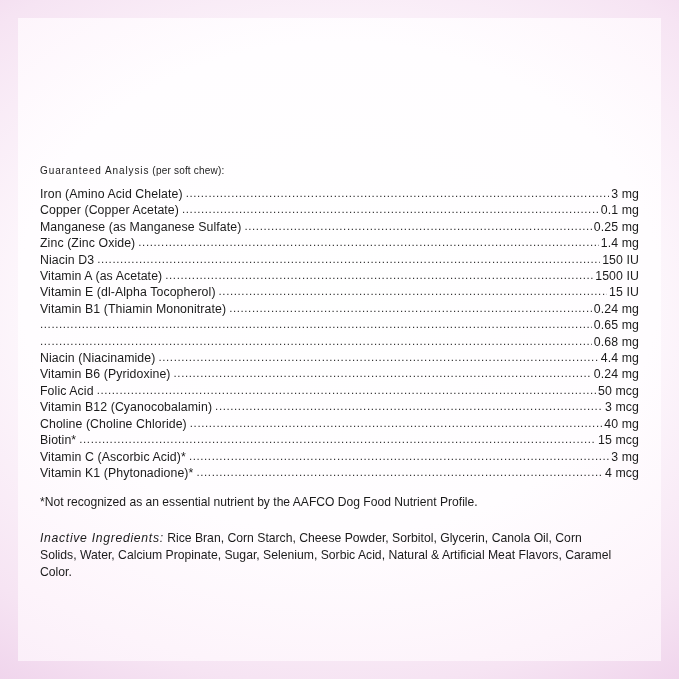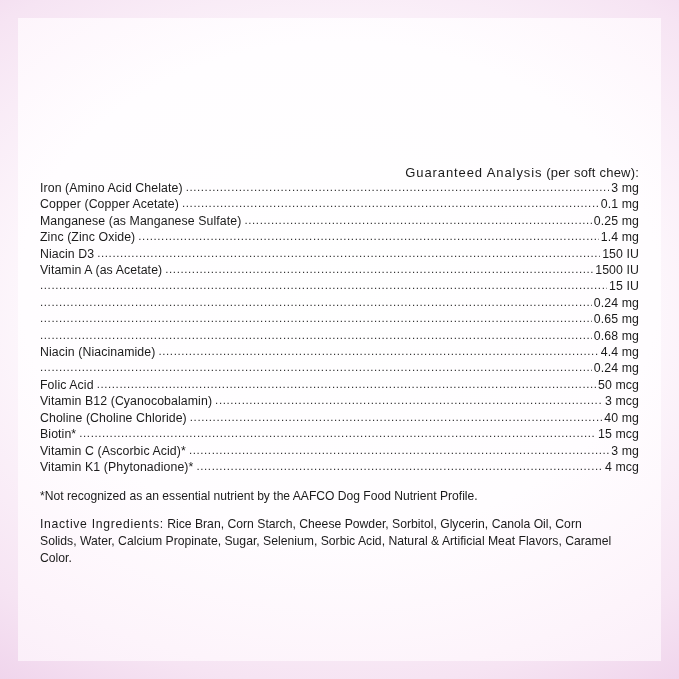--- a/index.html
+++ b/index.html
@@ -30,25 +30,25 @@
     background:
       radial-gradient(ellipse 110% 85% at 50% 42%, #ffffff 0%, #fffdff 45%, #fdf4fb 70%, #f8e8f6 100%);
   }
   .content {
     position: absolute;
     left: 40px;
     top: 165px;
     right: 40px;
   }
   .ga-heading {
-    font-size: 13px;
+    font-size: 10px;
     color: #1b1b1b;
     letter-spacing: 0.2px;
+    margin-bottom: 10px;
     white-space: nowrap;
-    text-align: right;
   }
   .ga-heading .ga-title {
     letter-spacing: 0.9px;
   }
   .rows {
     margin-bottom: 13px;
   }
   .row {
     display: flex;
     align-items: center;
@@ -74,30 +74,31 @@
   }
   .row .val {
     flex: 0 0 auto;
     padding-left: 2px;
     letter-spacing: 0.1px;
   }
   .footnote {
     font-size: 12.1px;
     color: #1b1b1b;
     line-height: 16px;
-    margin-bottom: 12px;
+    margin-bottom: 20px;
   }
   .inactive {
     font-size: 12.2px;
     color: #1b1b1b;
     line-height: 17px;
     max-width: 575px;
   }
   .inactive .hdr {
     letter-spacing: 0.7px;
+    font-style: italic;
   }
 </style>
 </head>
 <body>
 
 <div class="label-card">
   <div class="inner-sheet"></div>
 
   <div class="content">
 
@@ -137,25 +138,27 @@
         <span class="val">150 IU</span>
       </div>
 
       <div class="row">
         <span class="nm">Vitamin A (as Acetate)</span>
         <span class="dots">....................................................................................................................................................................................................</span>
         <span class="val">1500 IU</span>
       </div>
 
       <div class="row">
+        <span class="nm">Vitamin E (dl-Alpha Tocopherol)</span>
         <span class="dots">....................................................................................................................................................................................................</span>
         <span class="val">15 IU</span>
       </div>
 
       <div class="row">
+        <span class="nm">Vitamin B1 (Thiamin Mononitrate)</span>
         <span class="dots">....................................................................................................................................................................................................</span>
         <span class="val">0.24 mg</span>
       </div>
 
       <div class="row">
         <span class="dots">....................................................................................................................................................................................................</span>
         <span class="val">0.65 mg</span>
       </div>
 
       <div class="row">
@@ -163,20 +166,21 @@
         <span class="val">0.68 mg</span>
       </div>
 
       <div class="row">
         <span class="nm">Niacin (Niacinamide)</span>
         <span class="dots">....................................................................................................................................................................................................</span>
         <span class="val">4.4 mg</span>
       </div>
 
       <div class="row">
+        <span class="nm">Vitamin B6 (Pyridoxine)</span>
         <span class="dots">....................................................................................................................................................................................................</span>
         <span class="val">0.24 mg</span>
       </div>
 
       <div class="row">
         <span class="nm">Folic Acid</span>
         <span class="dots">....................................................................................................................................................................................................</span>
         <span class="val">50 mcg</span>
       </div>
 

